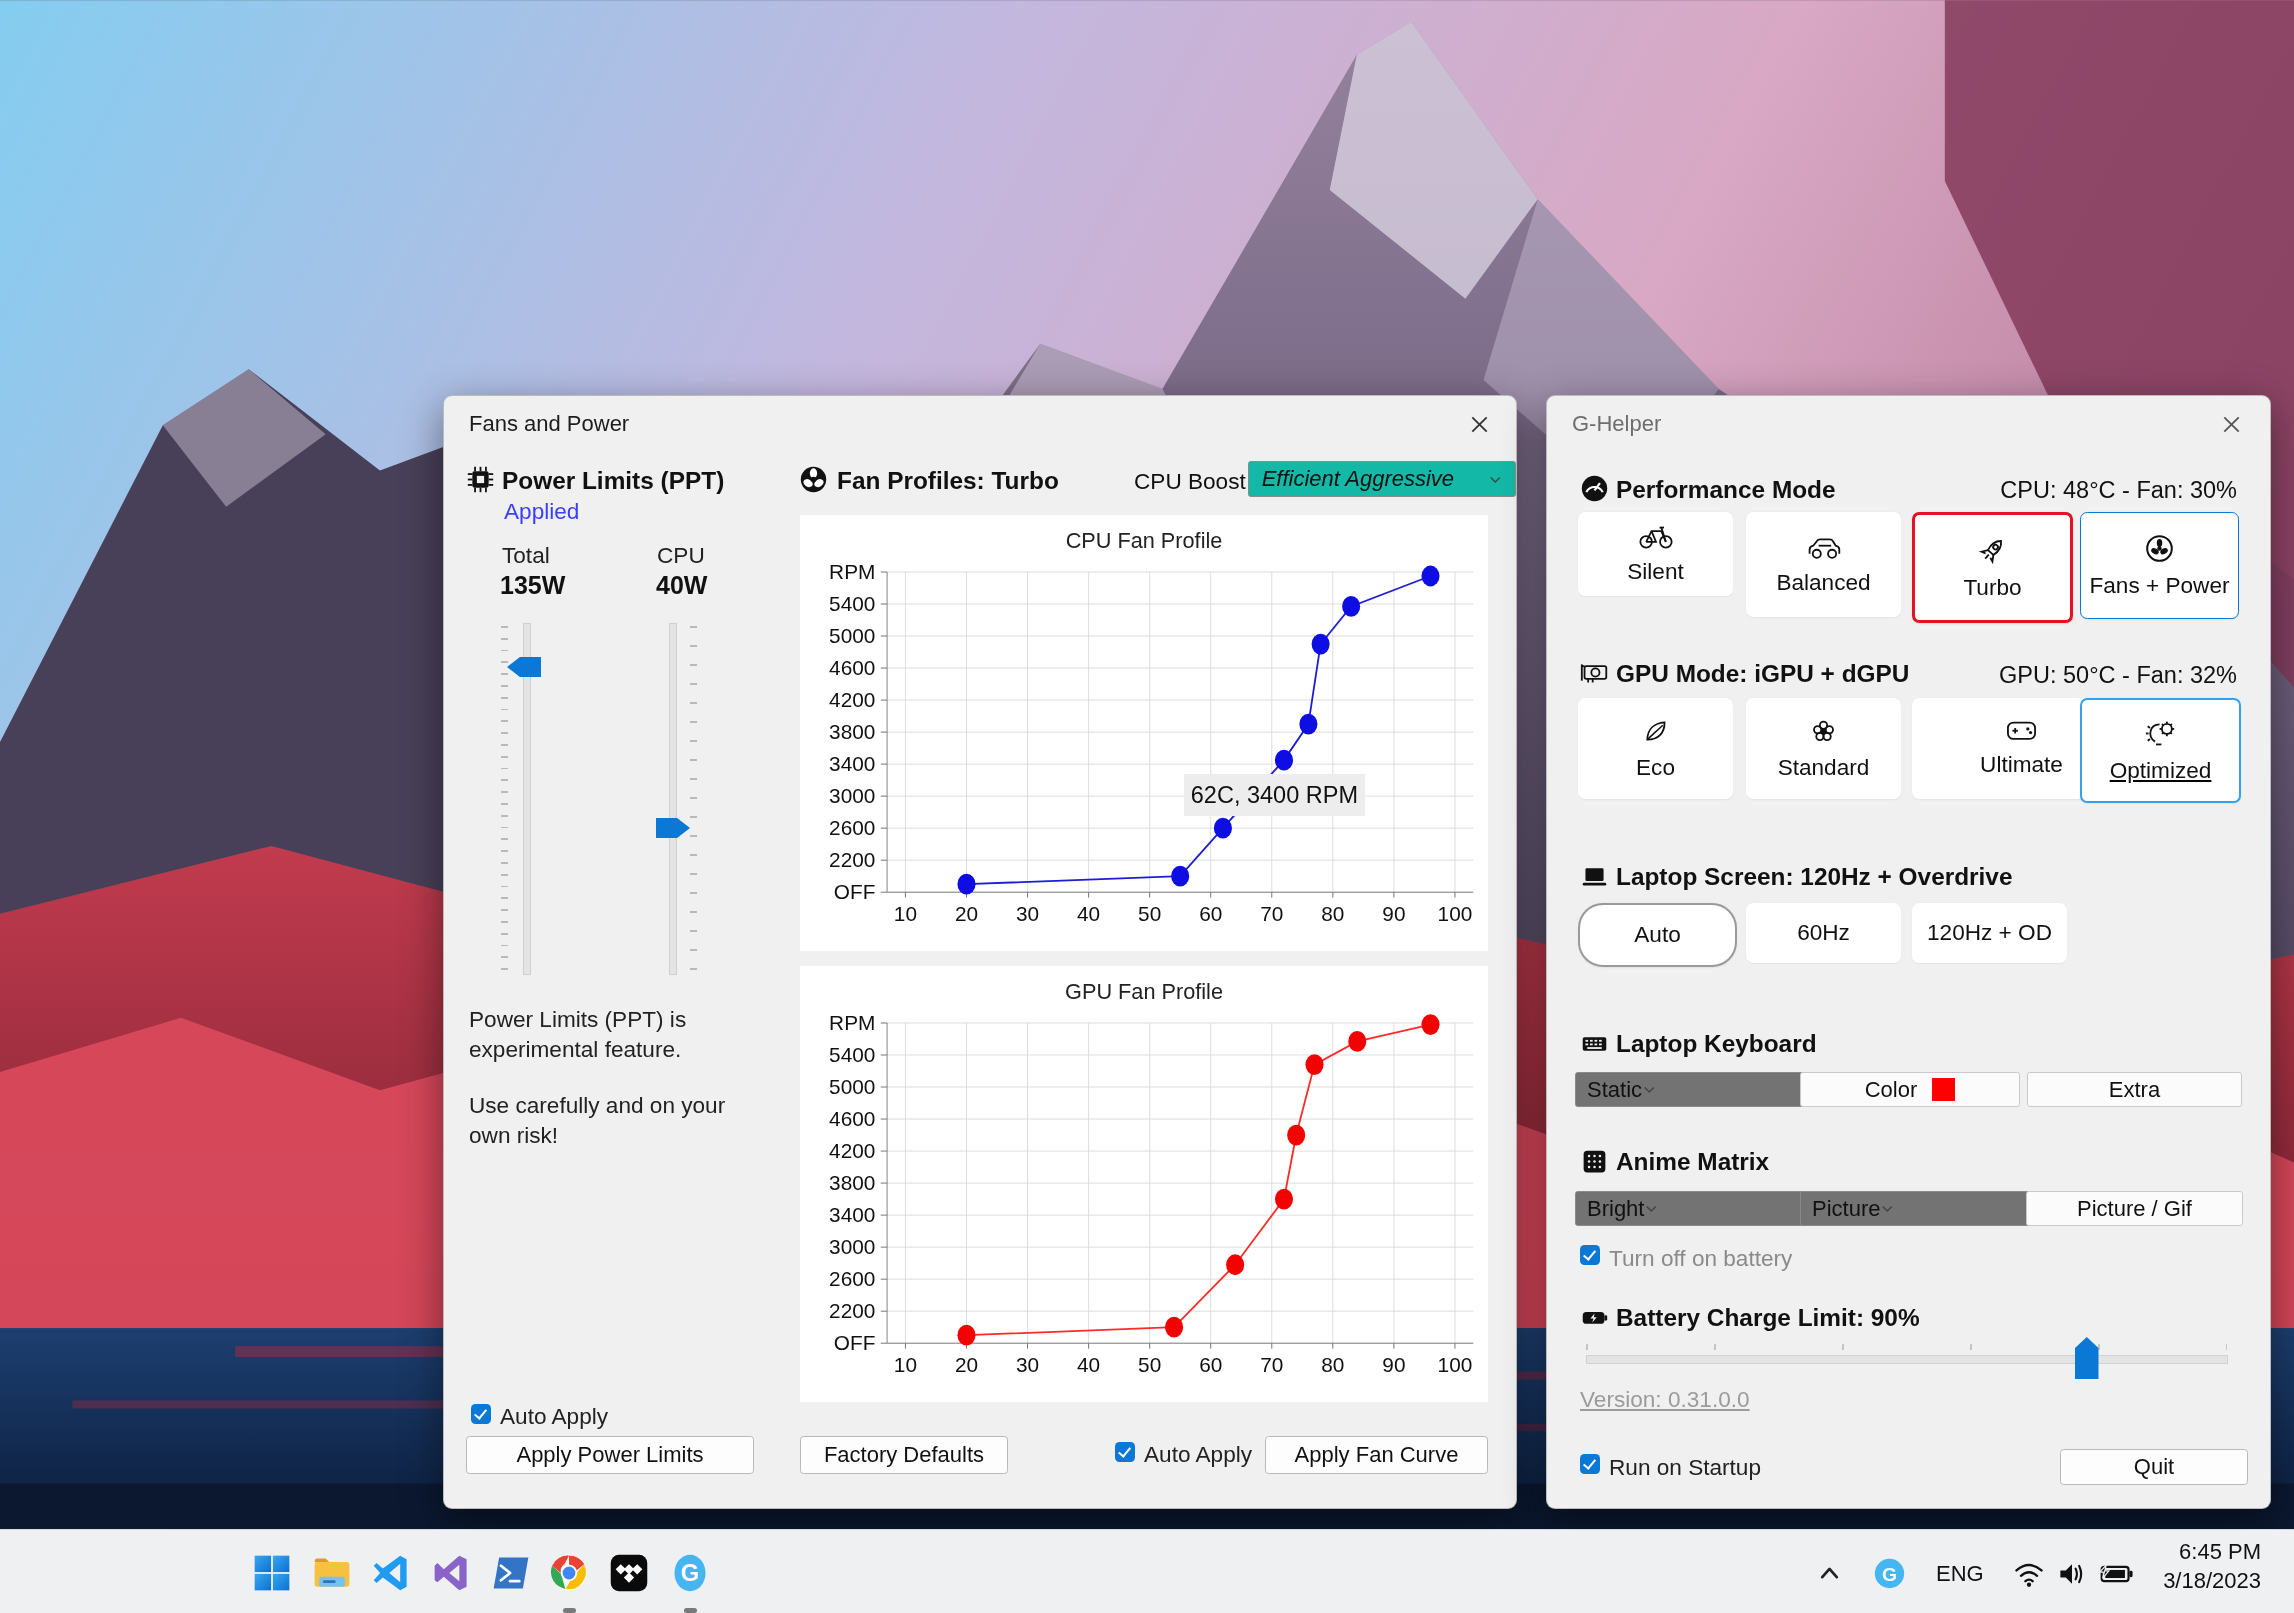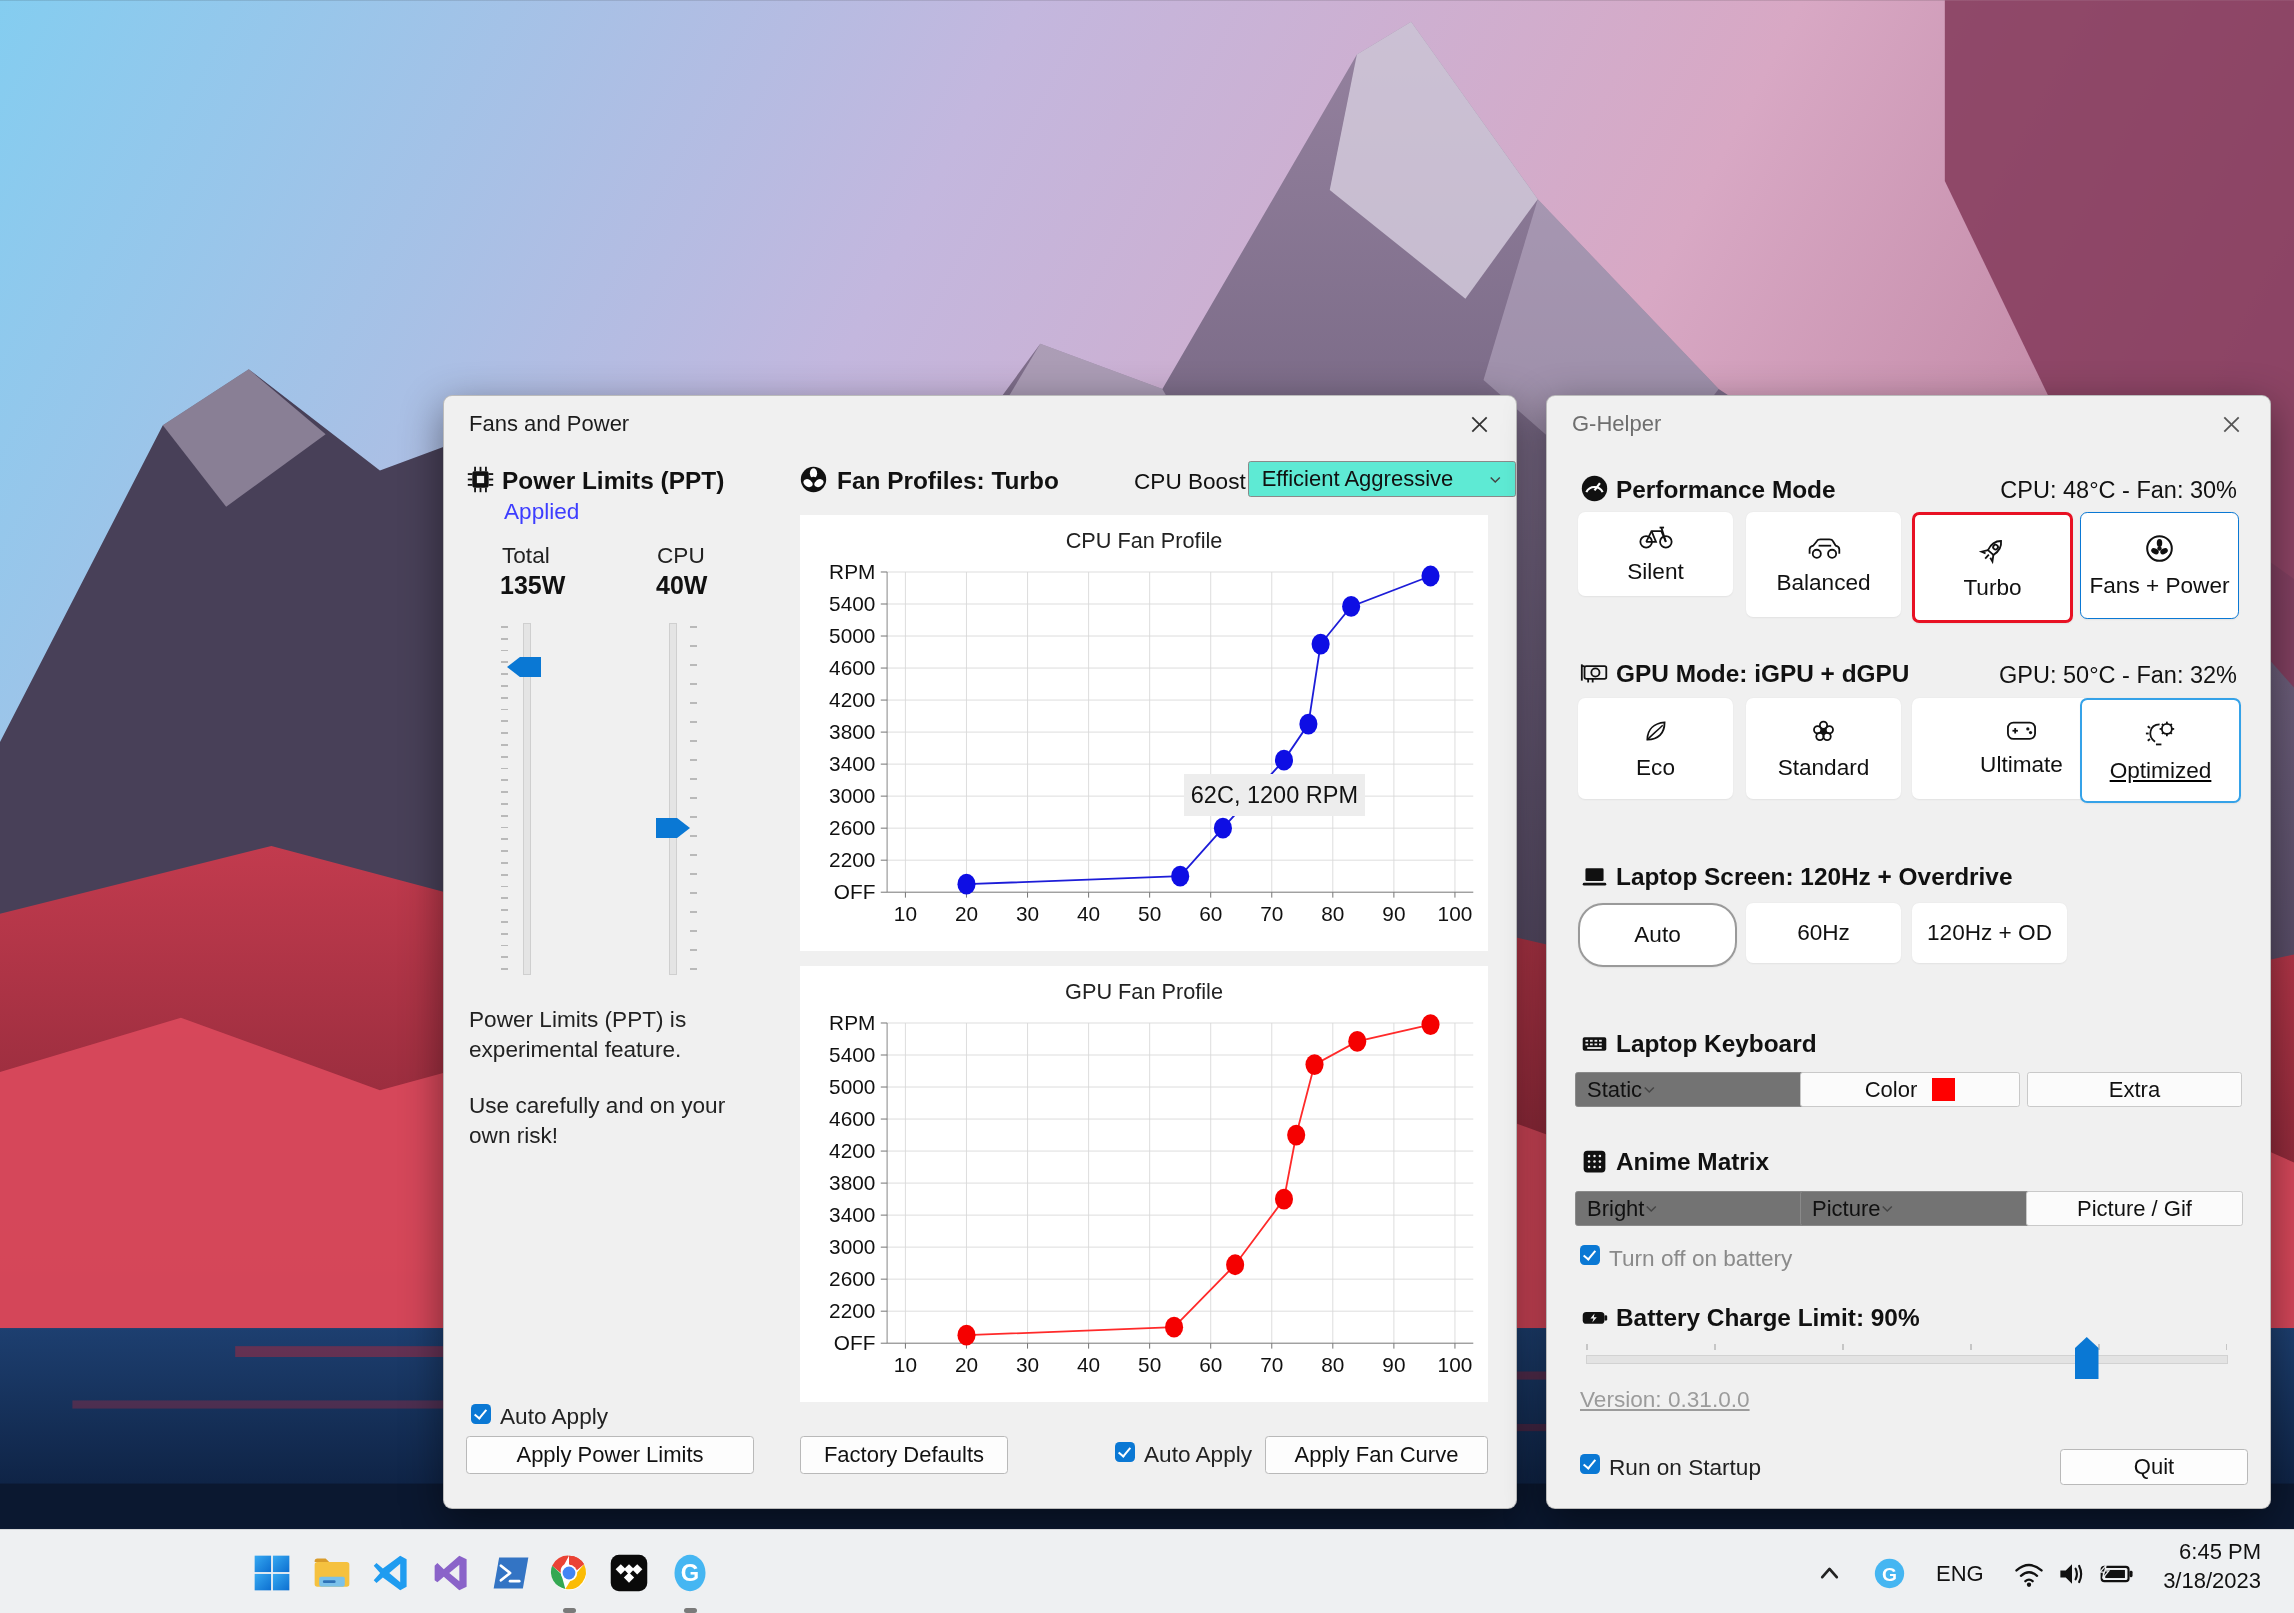--- a/index.html
+++ b/index.html
@@ -31,22 +31,22 @@
   .thumb-right{clip-path:polygon(0 0,62% 0,100% 50%,62% 100%,0 100%);}
   .warn-text{position:absolute;left:25px;width:299px;font-size:22.6px;color:#222;line-height:30px;}
   .checkbox{position:absolute;width:20px;height:20px;background:#0a78d4;border-radius:4.5px;cursor:pointer;}
   .checkbox::after{content:"";position:absolute;left:6.3px;top:2.7px;width:5.4px;height:10px;
       border-right:2.4px solid #fff;border-bottom:2.4px solid #fff;transform:rotate(40deg);}
   .cb-label{position:absolute;font-size:22.6px;color:#222;}
   .btn{position:absolute;background:#fdfdfd;border:0.9px solid #b9b9b9;border-radius:3.6px;
        font-size:22px;color:#111;display:flex;align-items:center;justify-content:center;cursor:pointer;}
   .chart-panel{position:absolute;width:688px;height:436px;background:#ffffff;}
   #cpu-boost-label{position:absolute;left:690px;top:73px;font-size:22.6px;color:#111;}
-  .selectbox{position:absolute;background:#5eead4;border:0.9px solid #8a8a8a;border-radius:2.7px;
-       font-size:22px;color:#111;display:flex;align-items:center;padding:0 12.7px;cursor:pointer;}
+  .selectbox{position:absolute;background:#14b8a6;border:0.9px solid #8a8a8a;border-radius:2.7px;
+       font-size:22px;color:#111;display:flex;align-items:center;padding:0 12.7px;cursor:pointer;font-style:italic;}
   .selectbox .sel-text{flex:1;white-space:nowrap;overflow:hidden;}
   .chev{width:14.5px;height:14.5px;flex:0 0 14.5px;}
   #chart-tooltip{position:absolute;left:384px;top:259px;width:170px;height:42px;background:#ededed;
        font-size:23.5px;color:#111;display:flex;align-items:center;justify-content:center;white-space:nowrap;padding:0 5.4px;}
 
   
   #gh-win{left:1546px;top:395px;width:723px;height:1112px;}
   #gh-win .win-title{color:#6e6e6e;}
   #gh-win .close-btn{right:25px;}
   .gh-status{position:absolute;right:33px;font-size:23.5px;color:#111;}
@@ -260,21 +260,21 @@
           <polyline points="183.75,408.15 420,399.3 467.25,346.2 534.75,270.975 561.75,231.15 575.25,142.64999999999998 609,101.055 696.75,67.42500000000001" fill="none" stroke="#1d1dd8" stroke-width="2"></polyline>
           <ellipse cx="183.75" cy="408.15" rx="10" ry="11.5" fill="#0e0ee4"></ellipse>
           <ellipse cx="420" cy="399.3" rx="10" ry="11.5" fill="#0e0ee4"></ellipse>
           <ellipse cx="467.25" cy="346.2" rx="10" ry="11.5" fill="#0e0ee4"></ellipse>
           <ellipse cx="534.75" cy="270.975" rx="10" ry="11.5" fill="#0e0ee4"></ellipse>
           <ellipse cx="561.75" cy="231.15" rx="10" ry="11.5" fill="#0e0ee4"></ellipse>
           <ellipse cx="575.25" cy="142.64999999999998" rx="10" ry="11.5" fill="#0e0ee4"></ellipse>
           <ellipse cx="609" cy="101.055" rx="10" ry="11.5" fill="#0e0ee4"></ellipse>
           <ellipse cx="696.75" cy="67.42500000000001" rx="10" ry="11.5" fill="#0e0ee4"></ellipse>
         </svg>
-      <div id="chart-tooltip">62C, 1200 RPM</div>
+      <div id="chart-tooltip">62C, 3400 RPM</div>
     </div>
     <div class="chart-panel" style="left:356px;top:570px;">
       <svg id="gpu-chart" width="688" height="436" viewBox="0 0 760 482">
           <text x="380" y="36" text-anchor="middle" font-size="24" fill="#222" font-family="Liberation Sans, sans-serif">GPU Fan Profile</text>
           <line x1="116.25" y1="63" x2="116.25" y2="417" stroke="#d9d9d9" stroke-width="1"></line>
           <line x1="183.75" y1="63" x2="183.75" y2="417" stroke="#d9d9d9" stroke-width="1"></line>
           <line x1="251.25" y1="63" x2="251.25" y2="417" stroke="#d9d9d9" stroke-width="1"></line>
           <line x1="318.75" y1="63" x2="318.75" y2="417" stroke="#d9d9d9" stroke-width="1"></line>
           <line x1="386.25" y1="63" x2="386.25" y2="417" stroke="#d9d9d9" stroke-width="1"></line>
           <line x1="453.75" y1="63" x2="453.75" y2="417" stroke="#d9d9d9" stroke-width="1"></line>

